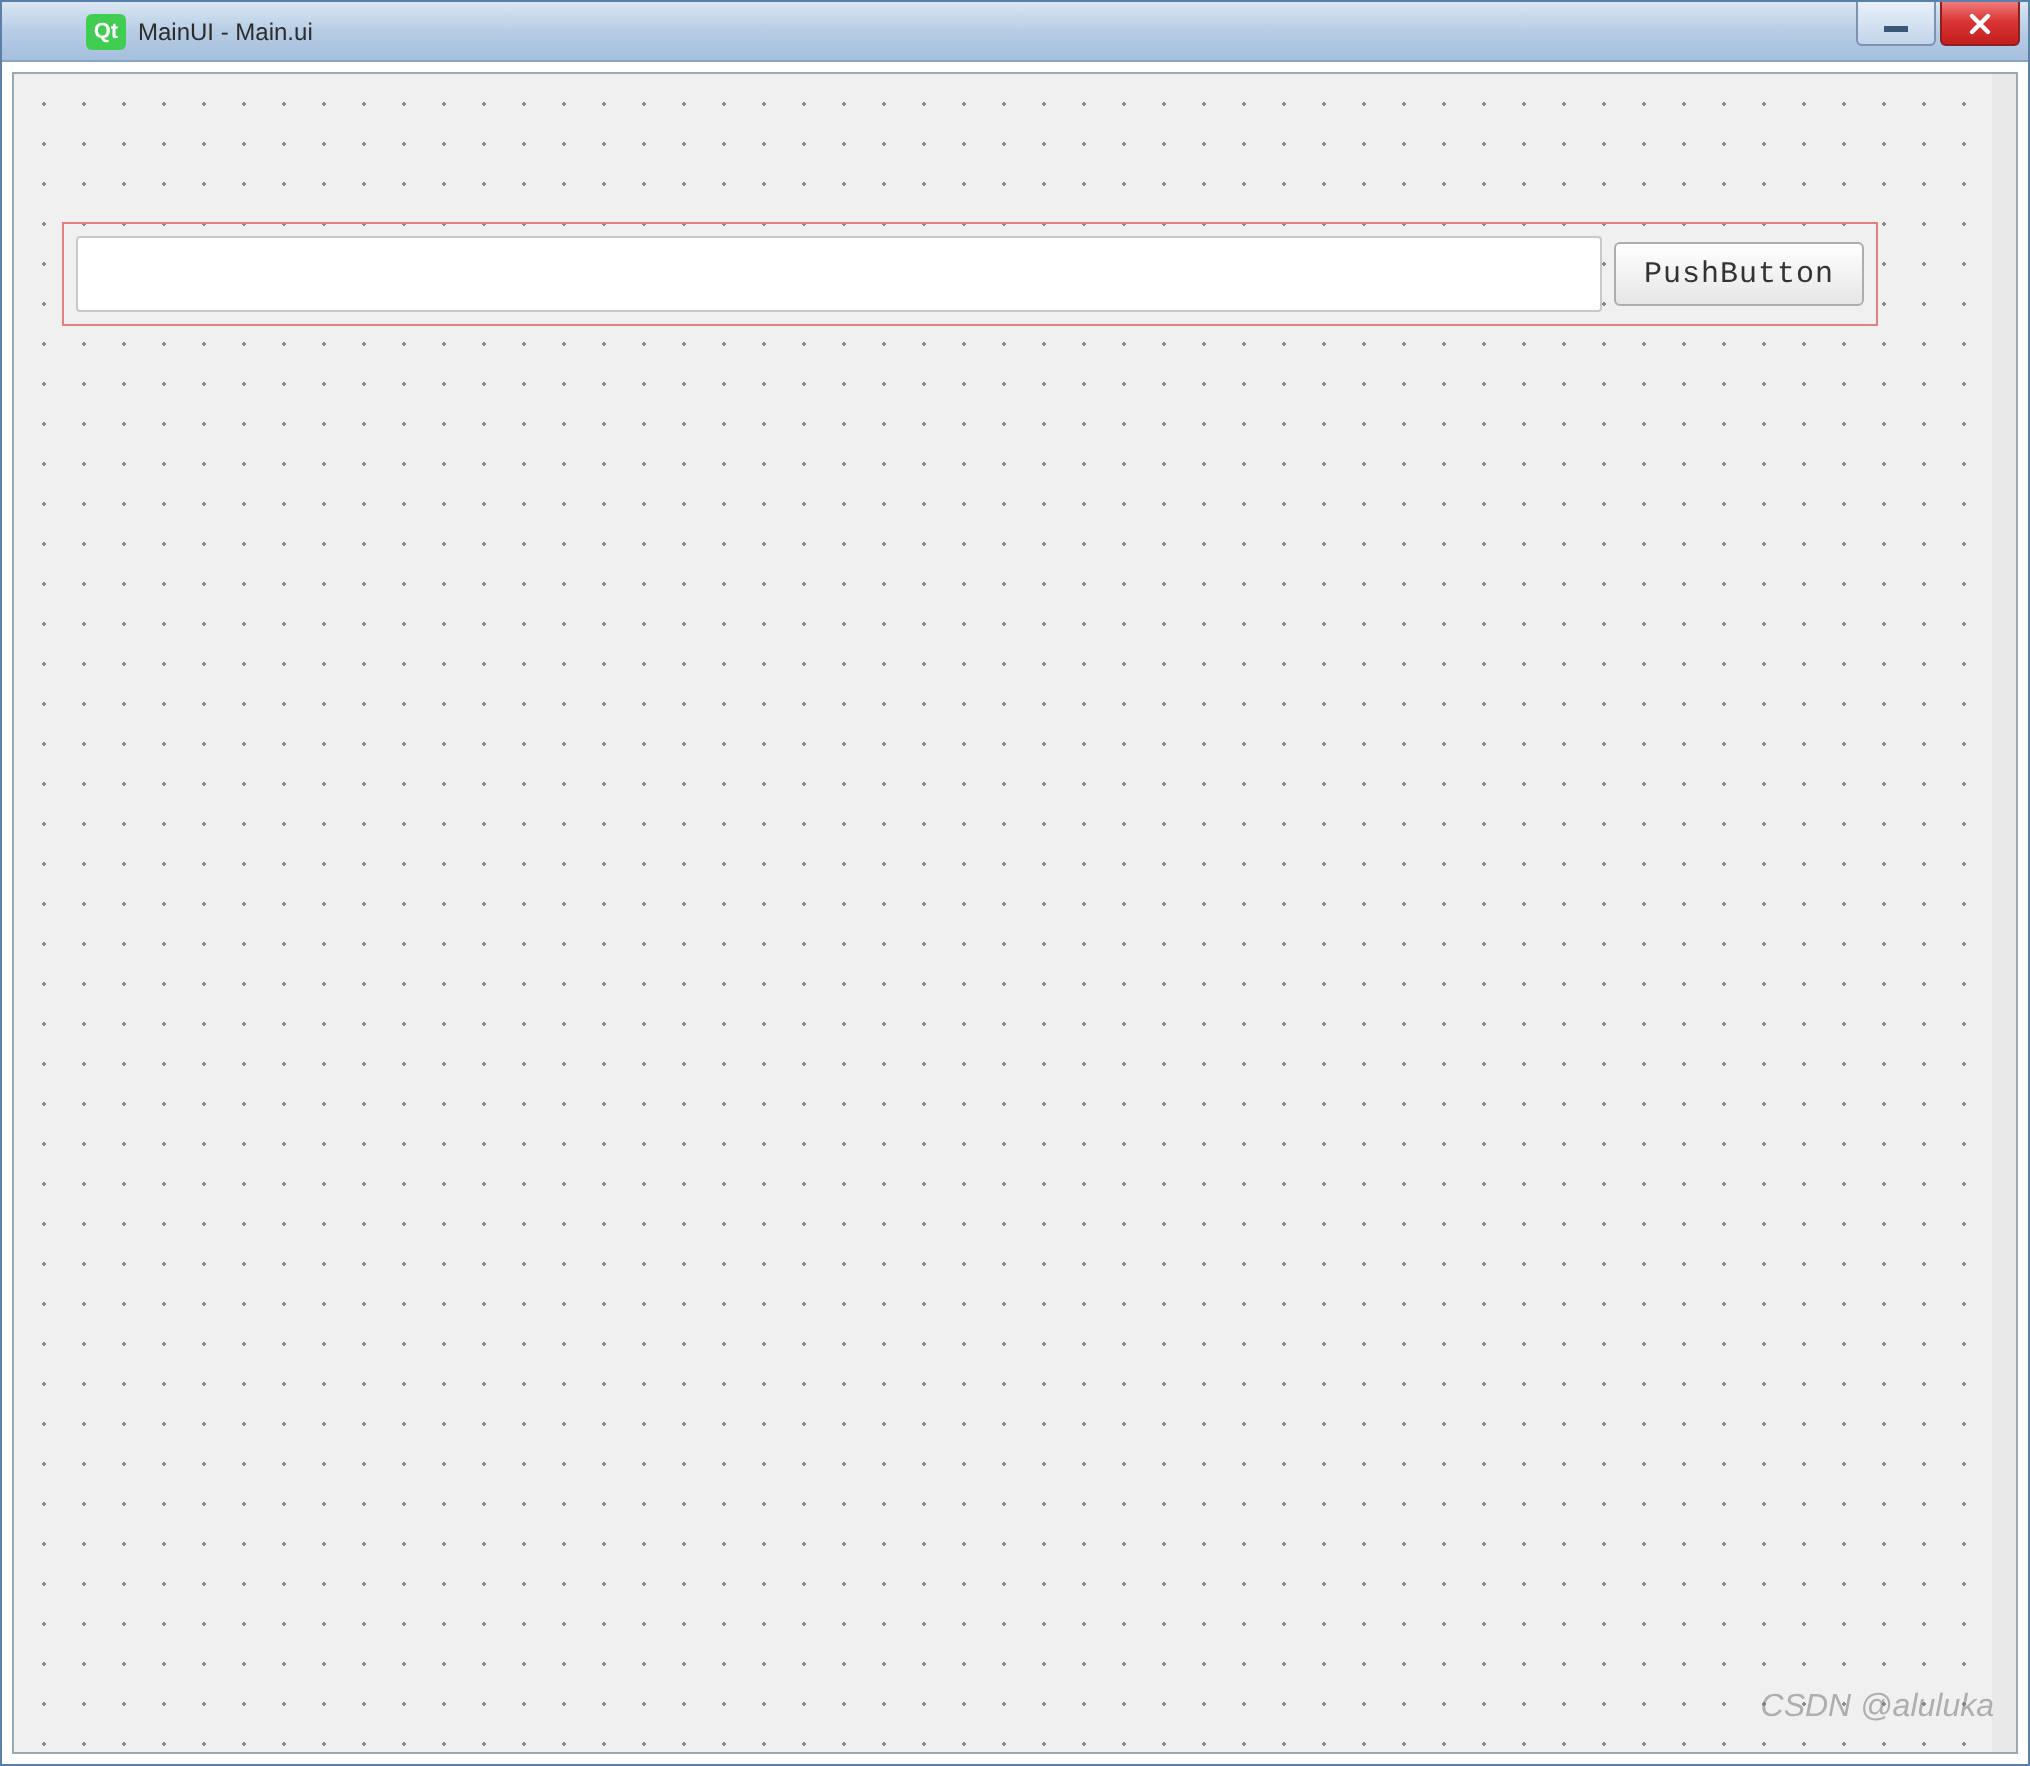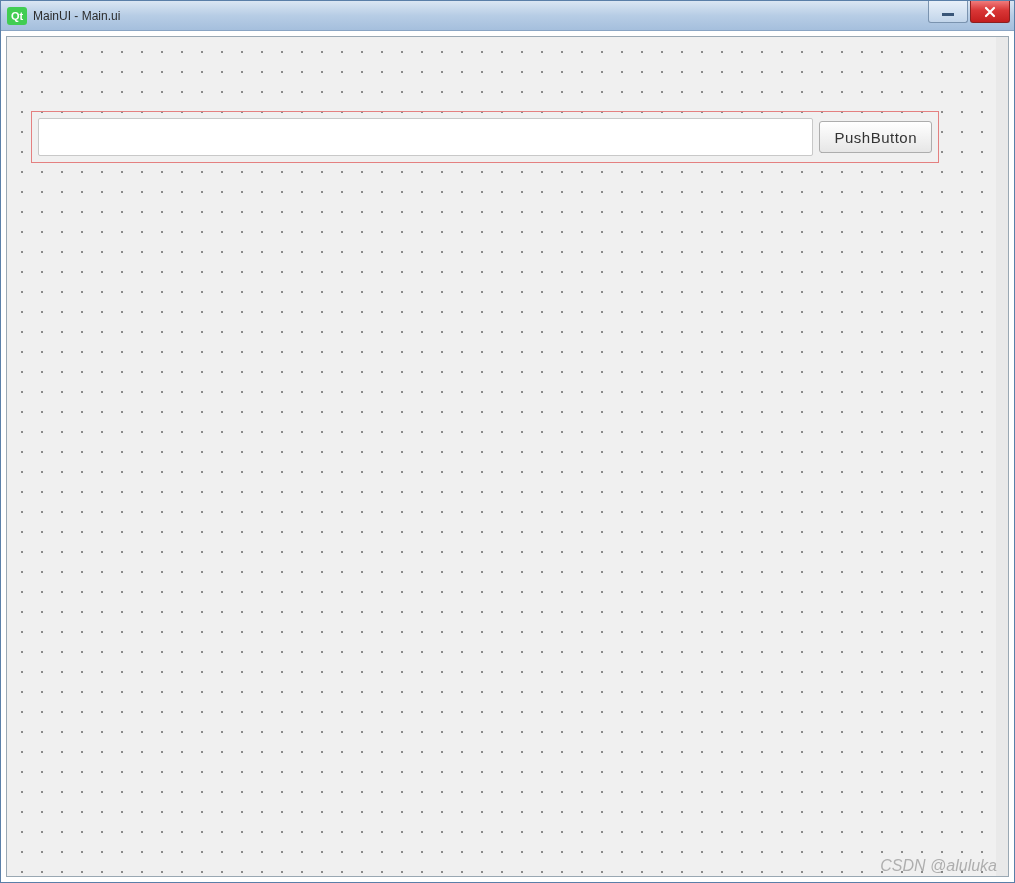--- a/index.html
+++ b/index.html
@@ -38,20 +38,21 @@
       background: #41cd52;
       border-radius: 3px;
       display: flex;
       align-items: center;
       justify-content: center;
       color: #fff;
       font-size: 11px;
       font-weight: bold;
       font-family: Arial, sans-serif;
       margin-right: 6px;
+      margin-left: 36px;
     }
     .title-text {
       font-size: 12px;
       color: #2c2c2c;
     }
     .window-controls {
       position: absolute;
       right: 4px;
       top: 0;
       display: flex;
@@ -124,33 +125,33 @@
       border-radius: 2px;
       padding: 0 6px;
       font-size: 14px;
     }
     .push-button {
       height: 32px;
       padding: 0 14px;
       background: linear-gradient(to bottom, #ffffff, #e6e6e6);
       border: 1px solid #adadad;
       border-radius: 3px;
-      font-family: Liberation Sans, sans-serif;
+      font-family: Liberation Mono, monospace;
       font-size: 15px;
       color: #333;
       cursor: pointer;
       display: flex;
       align-items: center;
       justify-content: center;
       letter-spacing: 0.5px;
     }
     .watermark {
       position: absolute;
       right: 18px;
-      bottom: 8px;
+      bottom: 20px;
       font-size: 16px;
       color: rgba(120, 120, 120, 0.55);
       font-family: Arial, sans-serif;
       font-style: italic;
       pointer-events: none;
     }
   </style>
 </head>
 <body>
 

